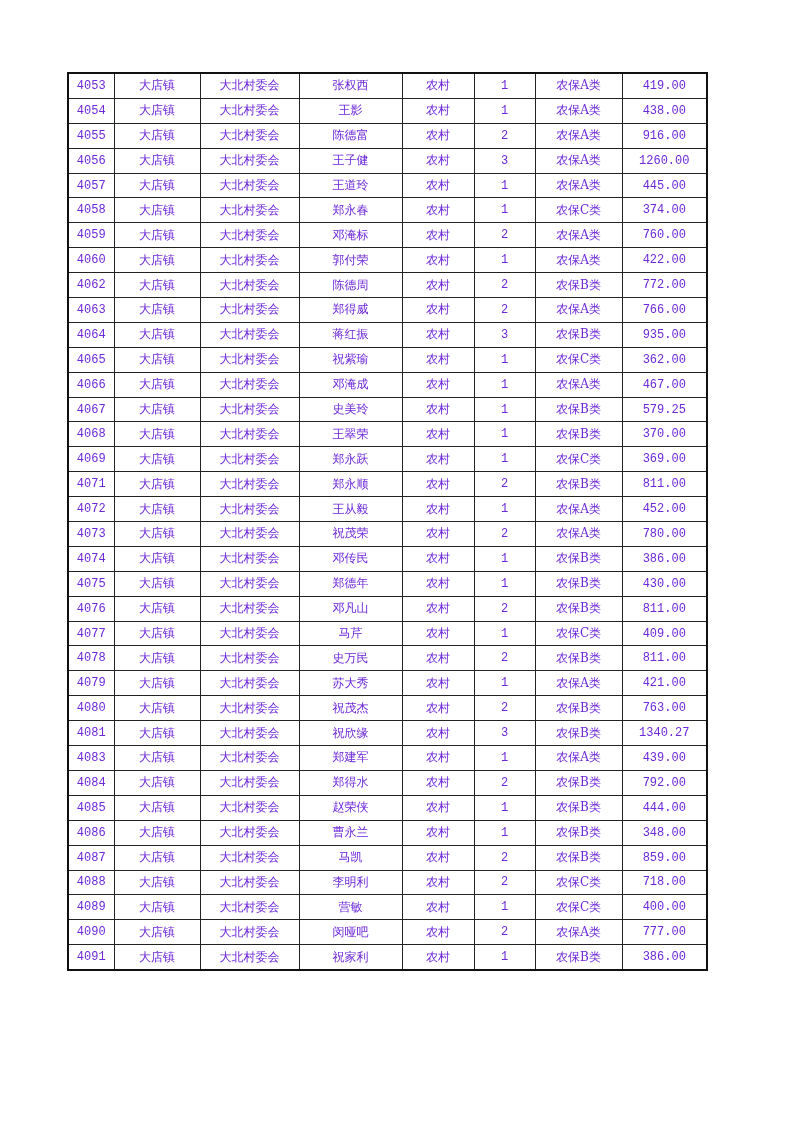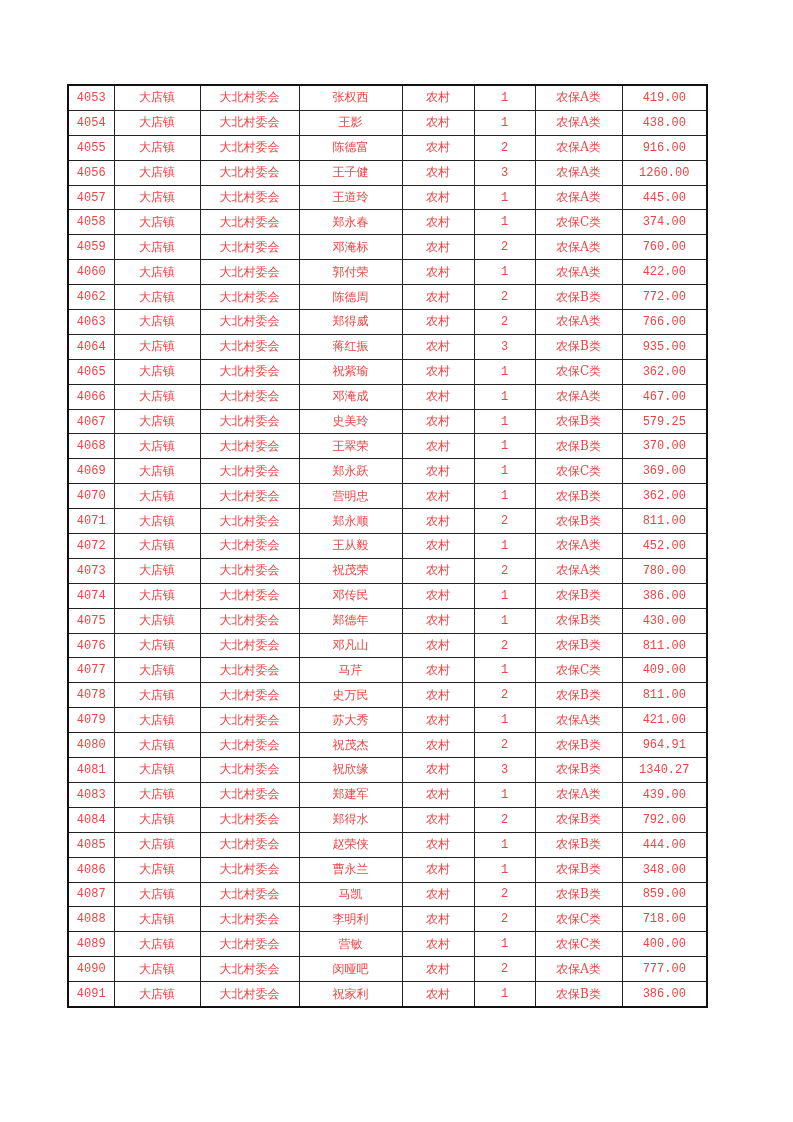--- a/index.html
+++ b/index.html
@@ -1,21 +1,21 @@
 <!DOCTYPE html>
 <html><head>
 <meta charset="utf-8">
 <style>
   html, body { margin: 0; padding: 0; background: #ffffff; }
   body { width: 793px; height: 1122px; position: relative; overflow: hidden; }
   #sheet {
-    position: absolute; left: 67px; top: 84px;
+    position: absolute; left: 67px; top: 72px;
     border-collapse: collapse;
     font-family: "DejaVu Serif", "Liberation Serif", serif;
-    font-size: 12px; color: #ef4444;
+    font-size: 12px; color: #6d28d9;
   }
   #sheet td {
     border: 1px solid #222;
     height: 23.9px; padding: 0;
     text-align: center; vertical-align: middle;
     white-space: nowrap; overflow: hidden;
   }
   #sheet td.num { font-family: "Liberation Mono", "DejaVu Sans Mono", monospace; font-size: 12px; }
   #sheet { border: 2px solid #111; }
   col.c0 { width: 46px; } col.c1 { width: 86px; } col.c2 { width: 99px; }
@@ -191,30 +191,20 @@
         <td class="num">4069</td>
         <td>大店镇</td>
         <td>大北村委会</td>
         <td>郑永跃</td>
         <td>农村</td>
         <td class="num">1</td>
         <td>农保C类</td>
         <td class="num">369.00</td>
       </tr>
       <tr>
-        <td class="num">4070</td>
-        <td>大店镇</td>
-        <td>大北村委会</td>
-        <td>营明忠</td>
-        <td>农村</td>
-        <td class="num">1</td>
-        <td>农保B类</td>
-        <td class="num">362.00</td>
-      </tr>
-      <tr>
         <td class="num">4071</td>
         <td>大店镇</td>
         <td>大北村委会</td>
         <td>郑永顺</td>
         <td>农村</td>
         <td class="num">2</td>
         <td>农保B类</td>
         <td class="num">811.00</td>
       </tr>
       <tr>
@@ -298,21 +288,21 @@
         <td class="num">421.00</td>
       </tr>
       <tr>
         <td class="num">4080</td>
         <td>大店镇</td>
         <td>大北村委会</td>
         <td>祝茂杰</td>
         <td>农村</td>
         <td class="num">2</td>
         <td>农保B类</td>
-        <td class="num">964.91</td>
+        <td class="num">763.00</td>
       </tr>
       <tr>
         <td class="num">4081</td>
         <td>大店镇</td>
         <td>大北村委会</td>
         <td>祝欣缘</td>
         <td>农村</td>
         <td class="num">3</td>
         <td>农保B类</td>
         <td class="num">1340.27</td>

